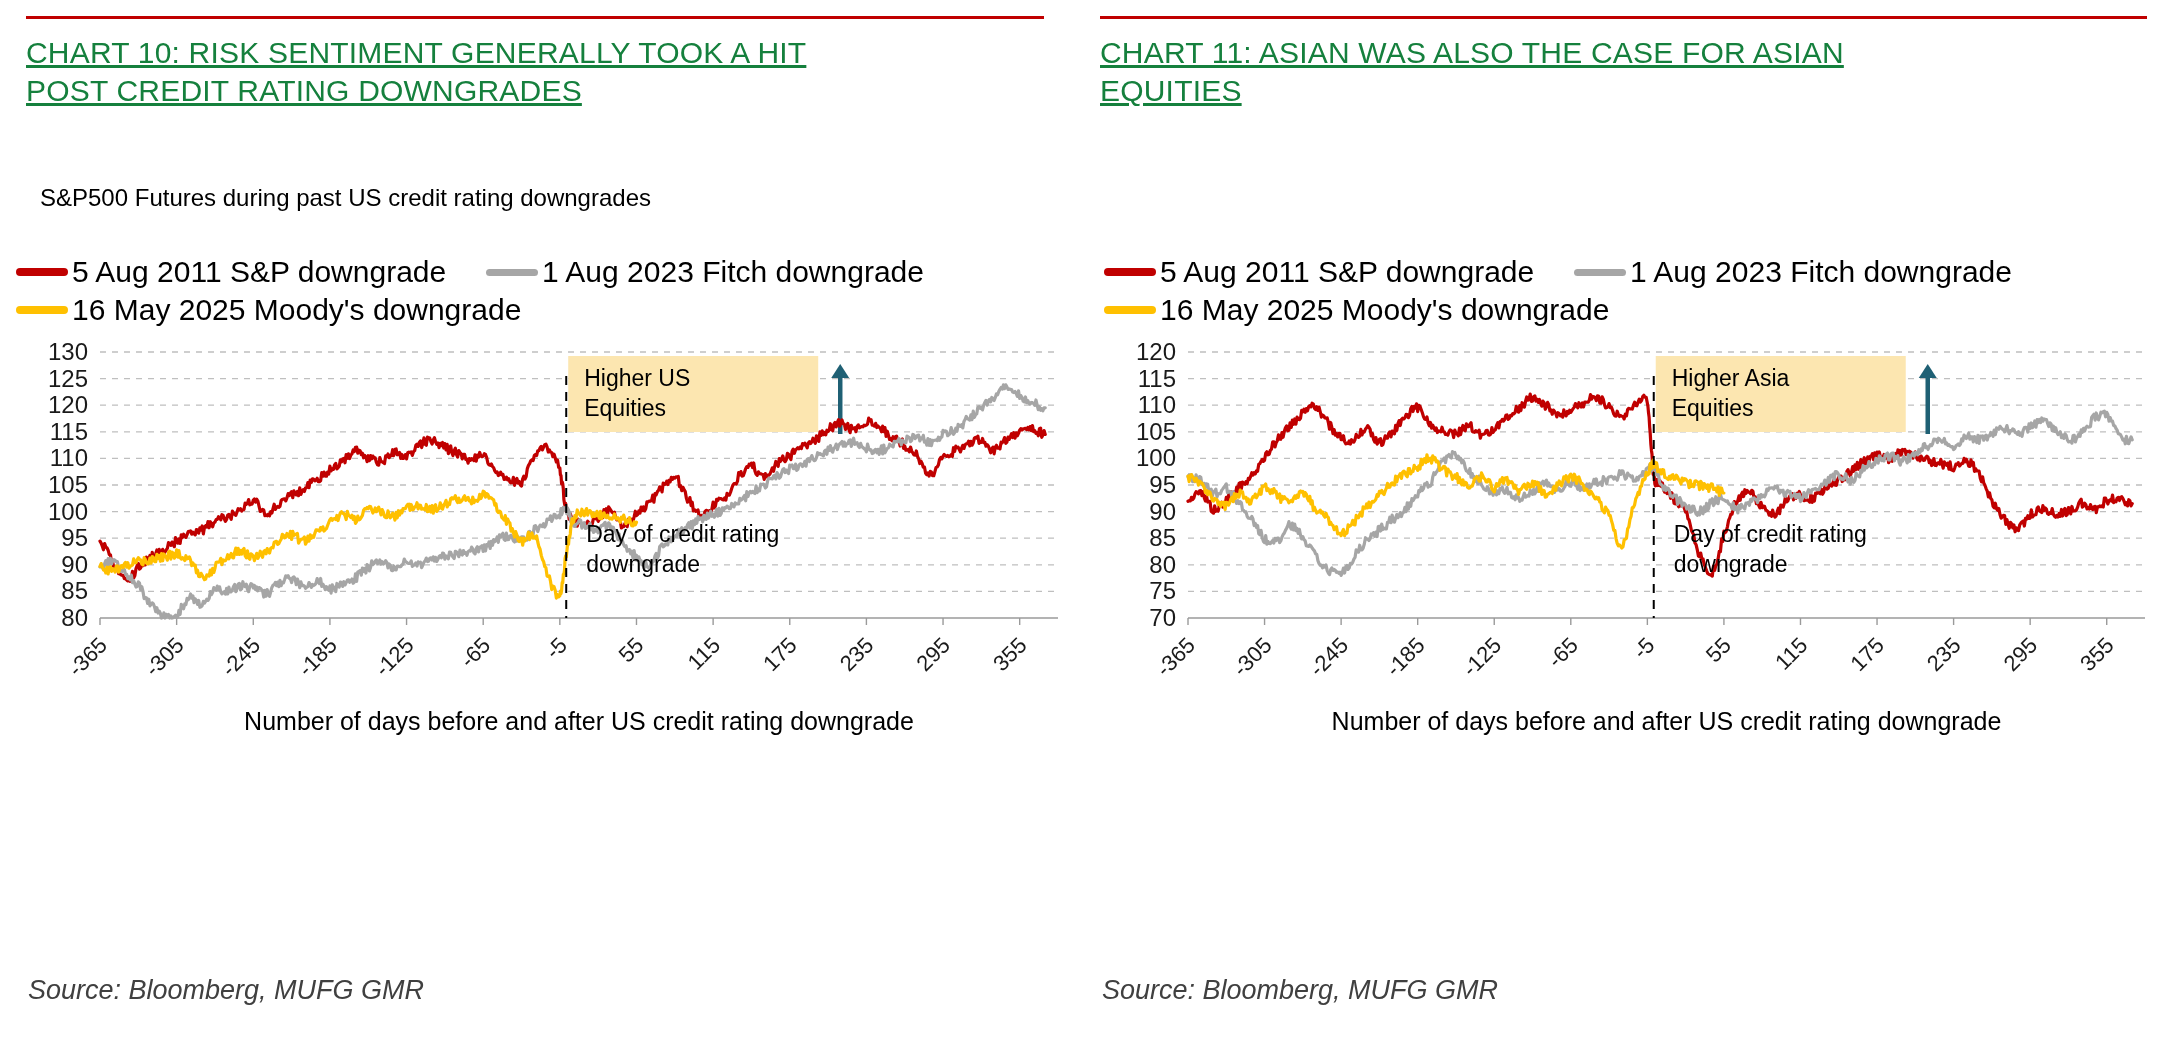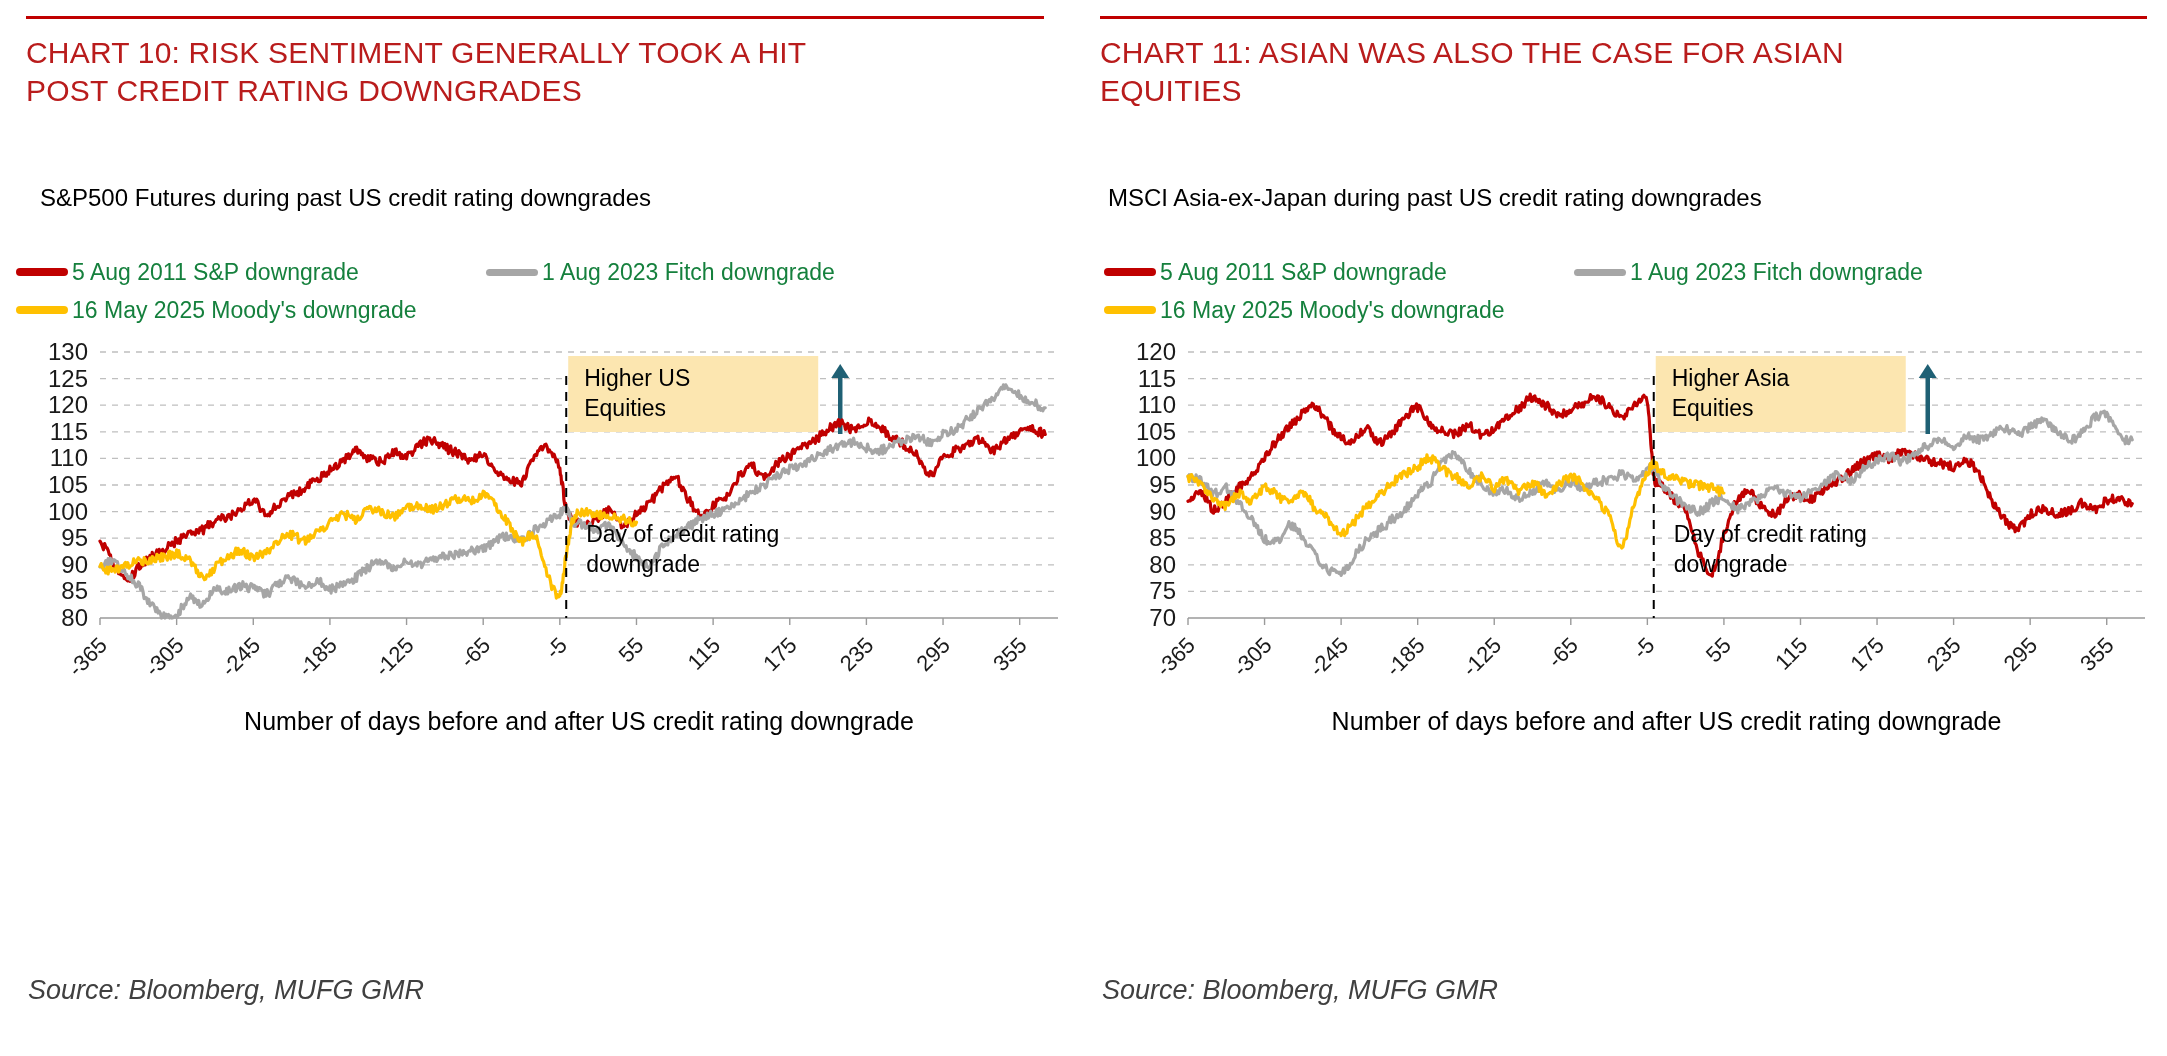--- a/index.html
+++ b/index.html
@@ -17,36 +17,37 @@
   #panel-right { left:1088px; width:1079px; }
 
   .rule {
     position:absolute; left:26px; right:36px; top:16px;
     height:3px; background:#C00000;
   }
   #panel-right .rule { left:12px; right:20px; }
 
   .chart-heading {
     position:absolute; left:26px; top:34px; width:1010px;
-    color:#b91c1c;
+    color:#15803d;
     font-size:30px; line-height:38px;
     letter-spacing:0.2px;
     white-space:pre-line;
+    text-decoration:underline;
   }
   #panel-right .chart-heading { left:12px; width:1020px; }
 
   .plot-title {
     position:absolute; top:182px; left:40px; right:20px;
     text-align:left; font-size:24px; line-height:32px; color:#000;
   }
   #panel-right .plot-title { left:20px; right:24px; }
 
   .legend {
     position:absolute; top:253px; left:16px; right:10px;
-    font-size:23px; color:#15803d;
+    font-size:30px; color:#000000;
   }
   .legend-row { display:flex; align-items:center; height:38px; }
   .legend-item { display:flex; align-items:center; }
   .legend-item.wide { width:470px; }
   .swatch { width:52px; height:8px; border-radius:4px; margin-right:4px; flex:0 0 auto; }
   .swatch.thin { height:7px; }
   .legend-label { white-space:nowrap; }
 
   .plot-wrap { position:absolute; left:0; top:340px; width:100%; height:640px; }
   svg.plot { display:block; }
@@ -185,21 +186,20 @@
         </svg>
     </div>
 
     <div class="source">Source: Bloomberg, MUFG GMR</div>
   </div>
 
   <div class="panel" id="panel-right">
     <div class="rule"></div>
     <div class="chart-heading">CHART 11: ASIAN WAS ALSO THE CASE FOR ASIAN
 EQUITIES</div>
-    <div class="plot-title">MSCI Asia-ex-Japan during past US credit rating downgrades</div>
 
     <div class="legend">
       <div class="legend-row">
         <div class="legend-item wide">
           <div class="swatch" style="background:#C00000"></div>
           <span class="legend-label">5 Aug 2011 S&amp;P downgrade</span>
         </div>
         <div class="legend-item">
           <div class="swatch thin" style="background:#A6A6A6"></div>
           <span class="legend-label">1 Aug 2023 Fitch downgrade</span>

